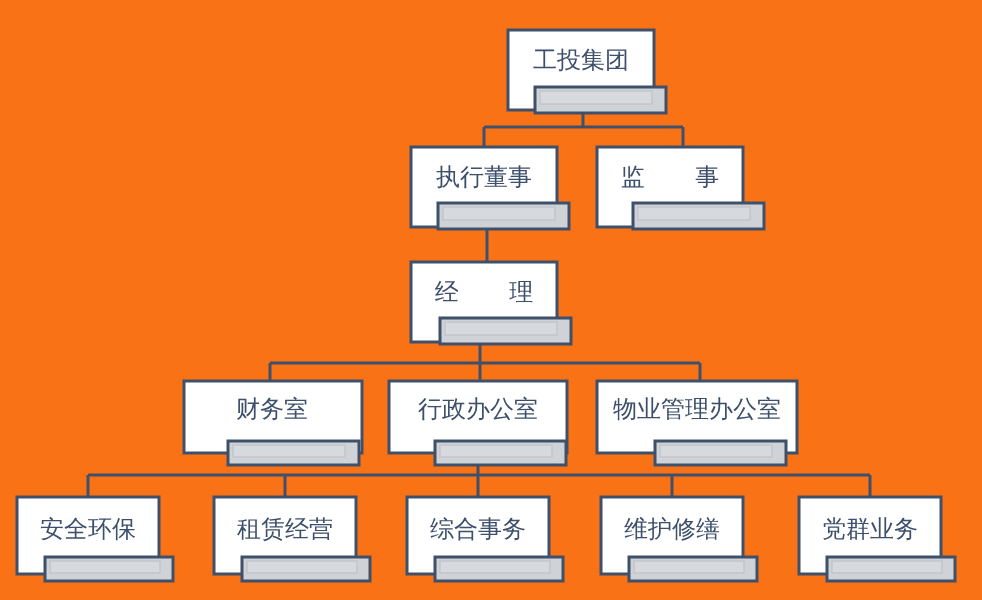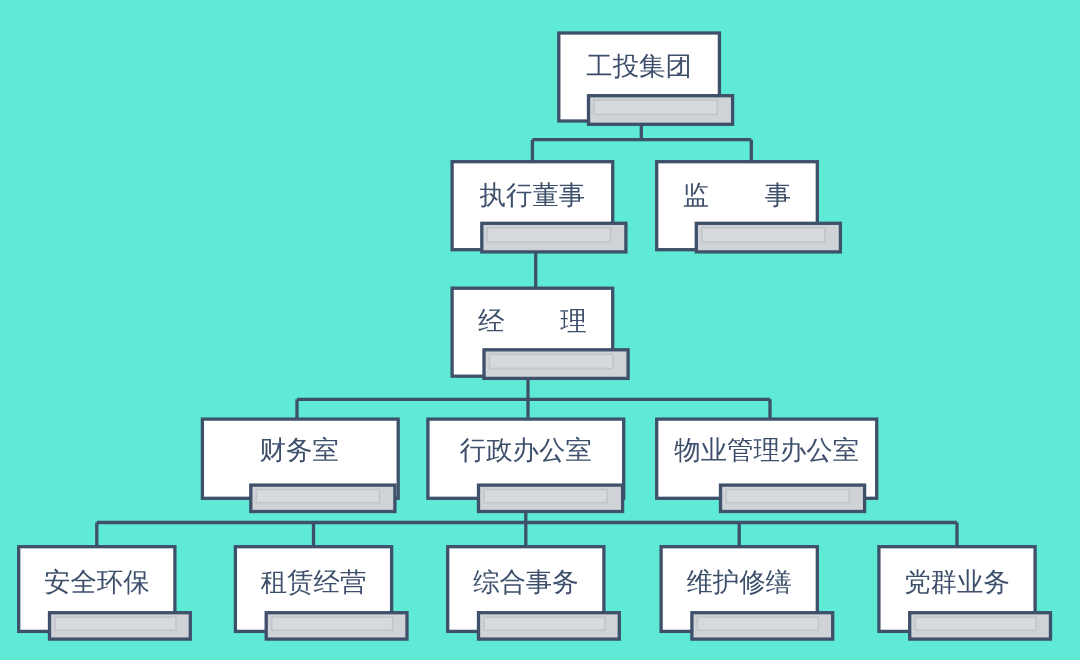--- a/index.html
+++ b/index.html
@@ -10,21 +10,21 @@
   body {
     width: 982px;
     height: 600px;
     font-family: "Liberation Sans", "DejaVu Sans", sans-serif;
     overflow: hidden;
   }
   #chart-root {
     position: relative;
     width: 982px;
     height: 600px;
-    background: #5eead4;
+    background: #f97316;
   }
   svg#org-svg {
     position: absolute;
     left: 0;
     top: 0;
     width: 982px;
     height: 600px;
     display: block;
   }
   .node-box {

